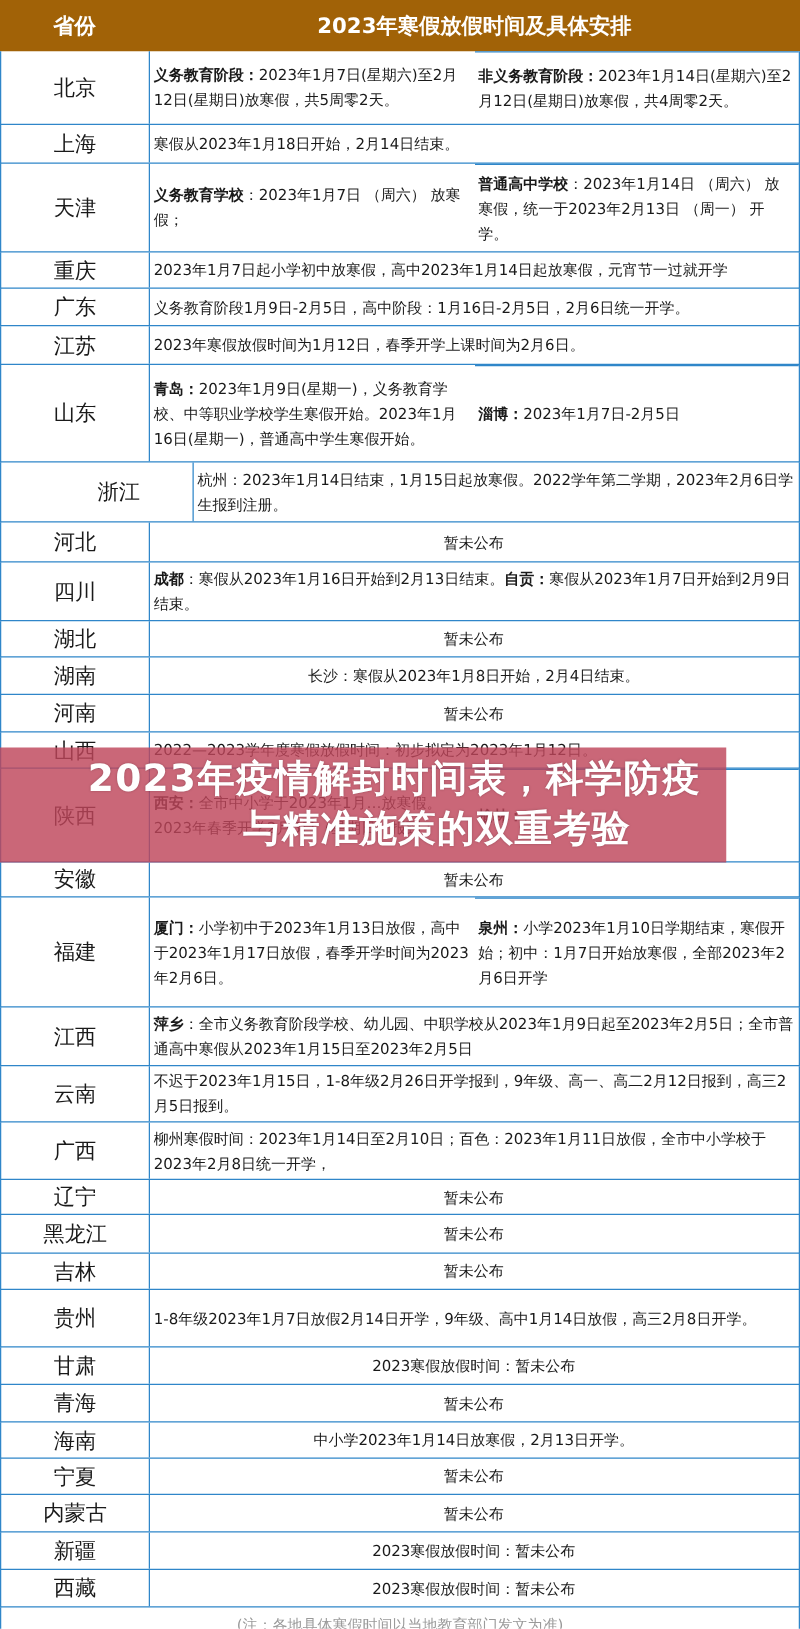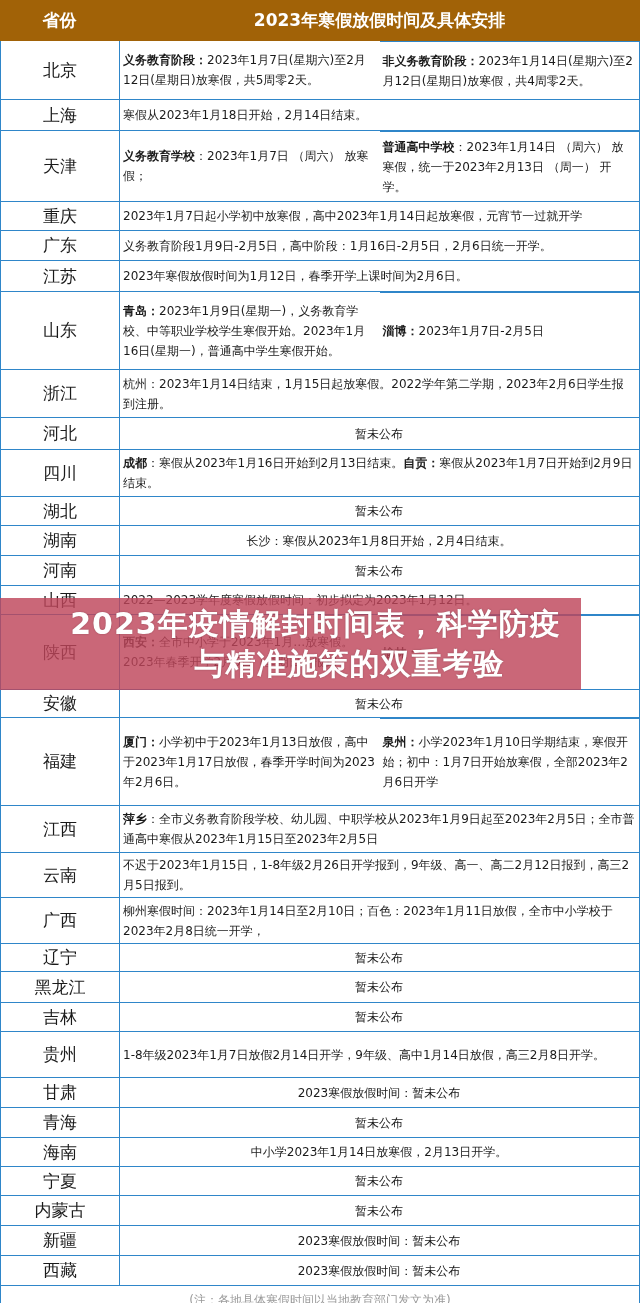--- a/index.html
+++ b/index.html
@@ -92,21 +92,21 @@
         <div class="prov">山东</div>
         <div class="cells">
           <div class="cell">
             <span><b>青岛：</b><span>2023年1月9日(星期一)，义务教育学校、中等职业学校学生寒假开始。2023年1月16日(星期一)，普通高中学生寒假开始。</span></span>
           </div>
           <div class="cell">
             <span><b>淄博：</b><span>2023年1月7日-2月5日</span></span>
           </div>
         </div>
       </div>
-      <div class="row" style="height: 48px;">
+      <div class="row" style="height: 48px; padding-left: 35px;">
         <div class="prov">浙江</div>
         <div class="cells">
           <div class="cell">
             <span><span>杭州：2023年1月14日结束，1月15日起放寒假。2022学年第二学期，2023年2月6日学生报到注册。</span></span>
           </div>
         </div>
       </div>
       <div class="row" style="height: 32px;">
         <div class="prov">河北</div>
         <div class="cells">

